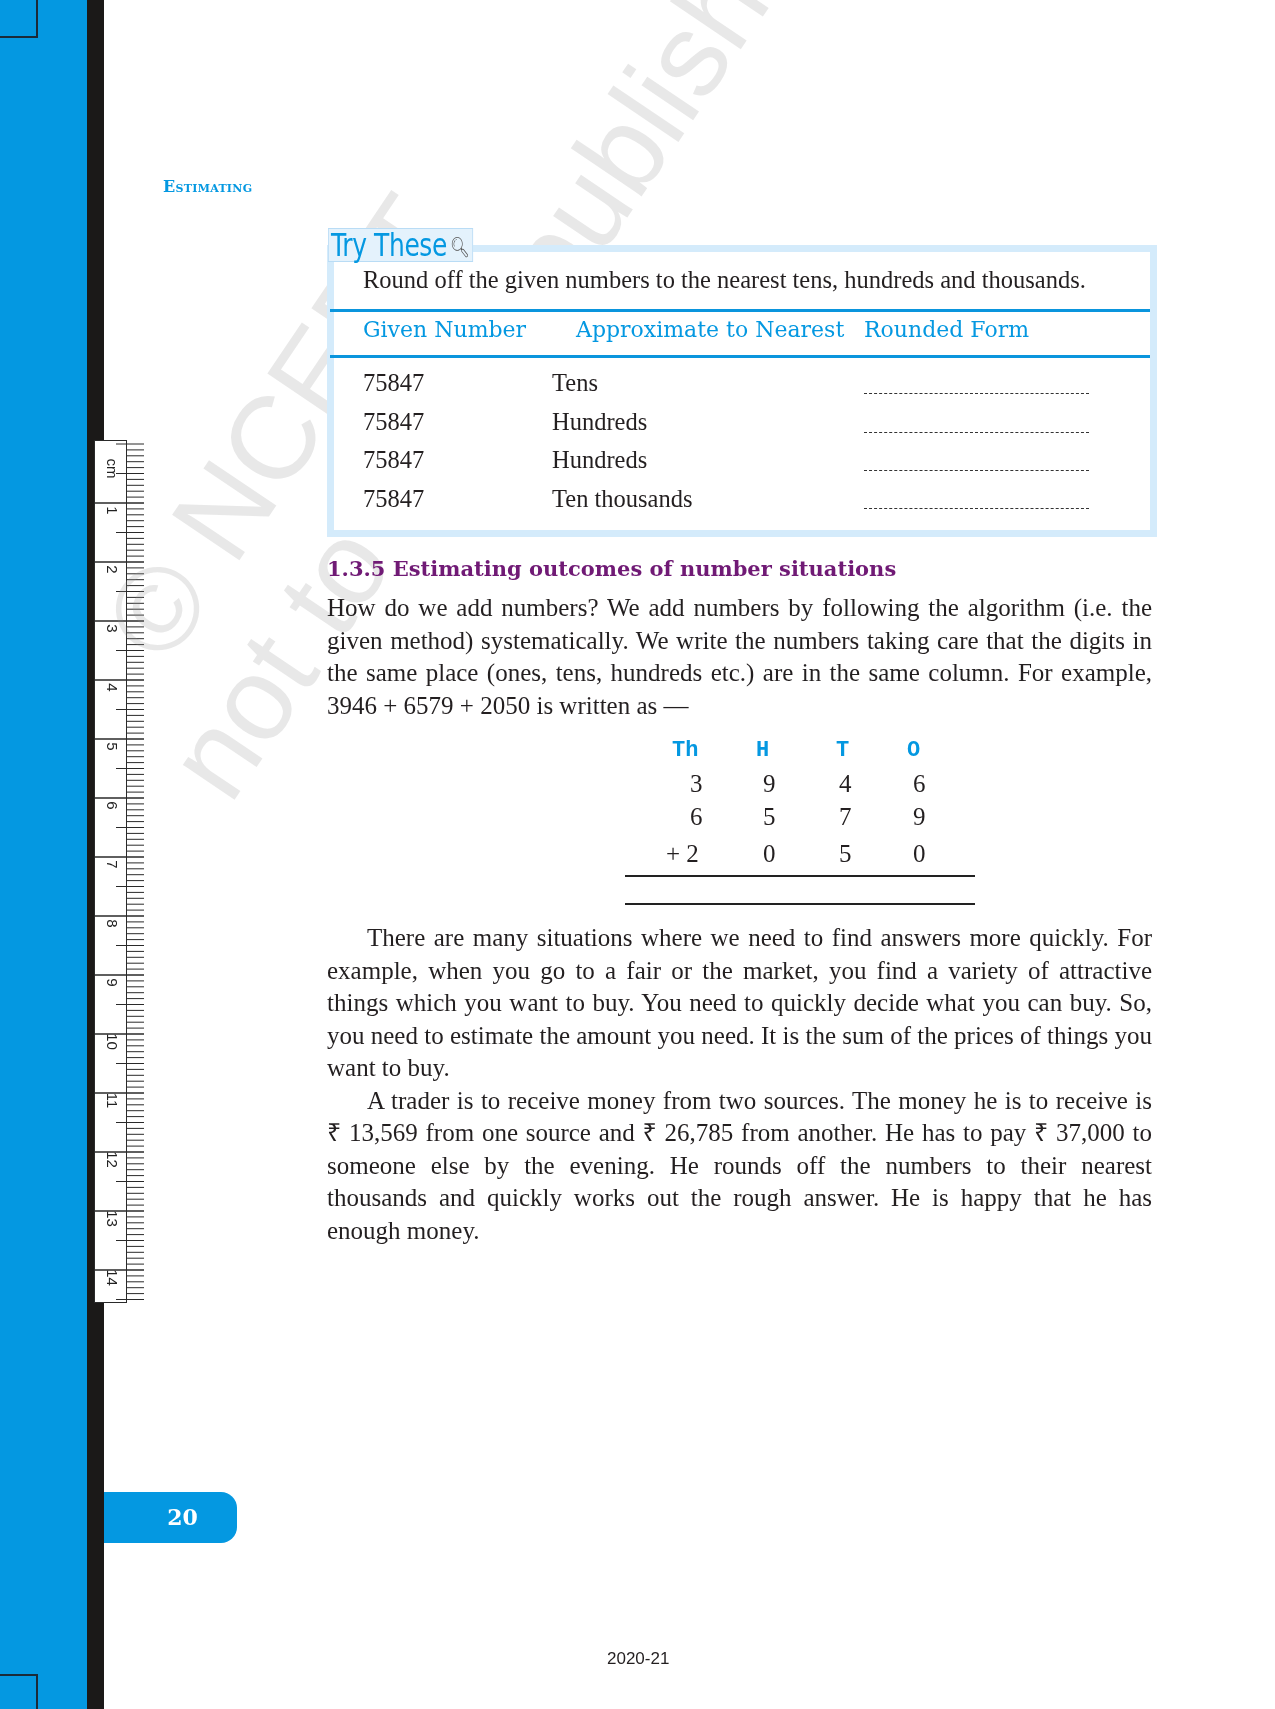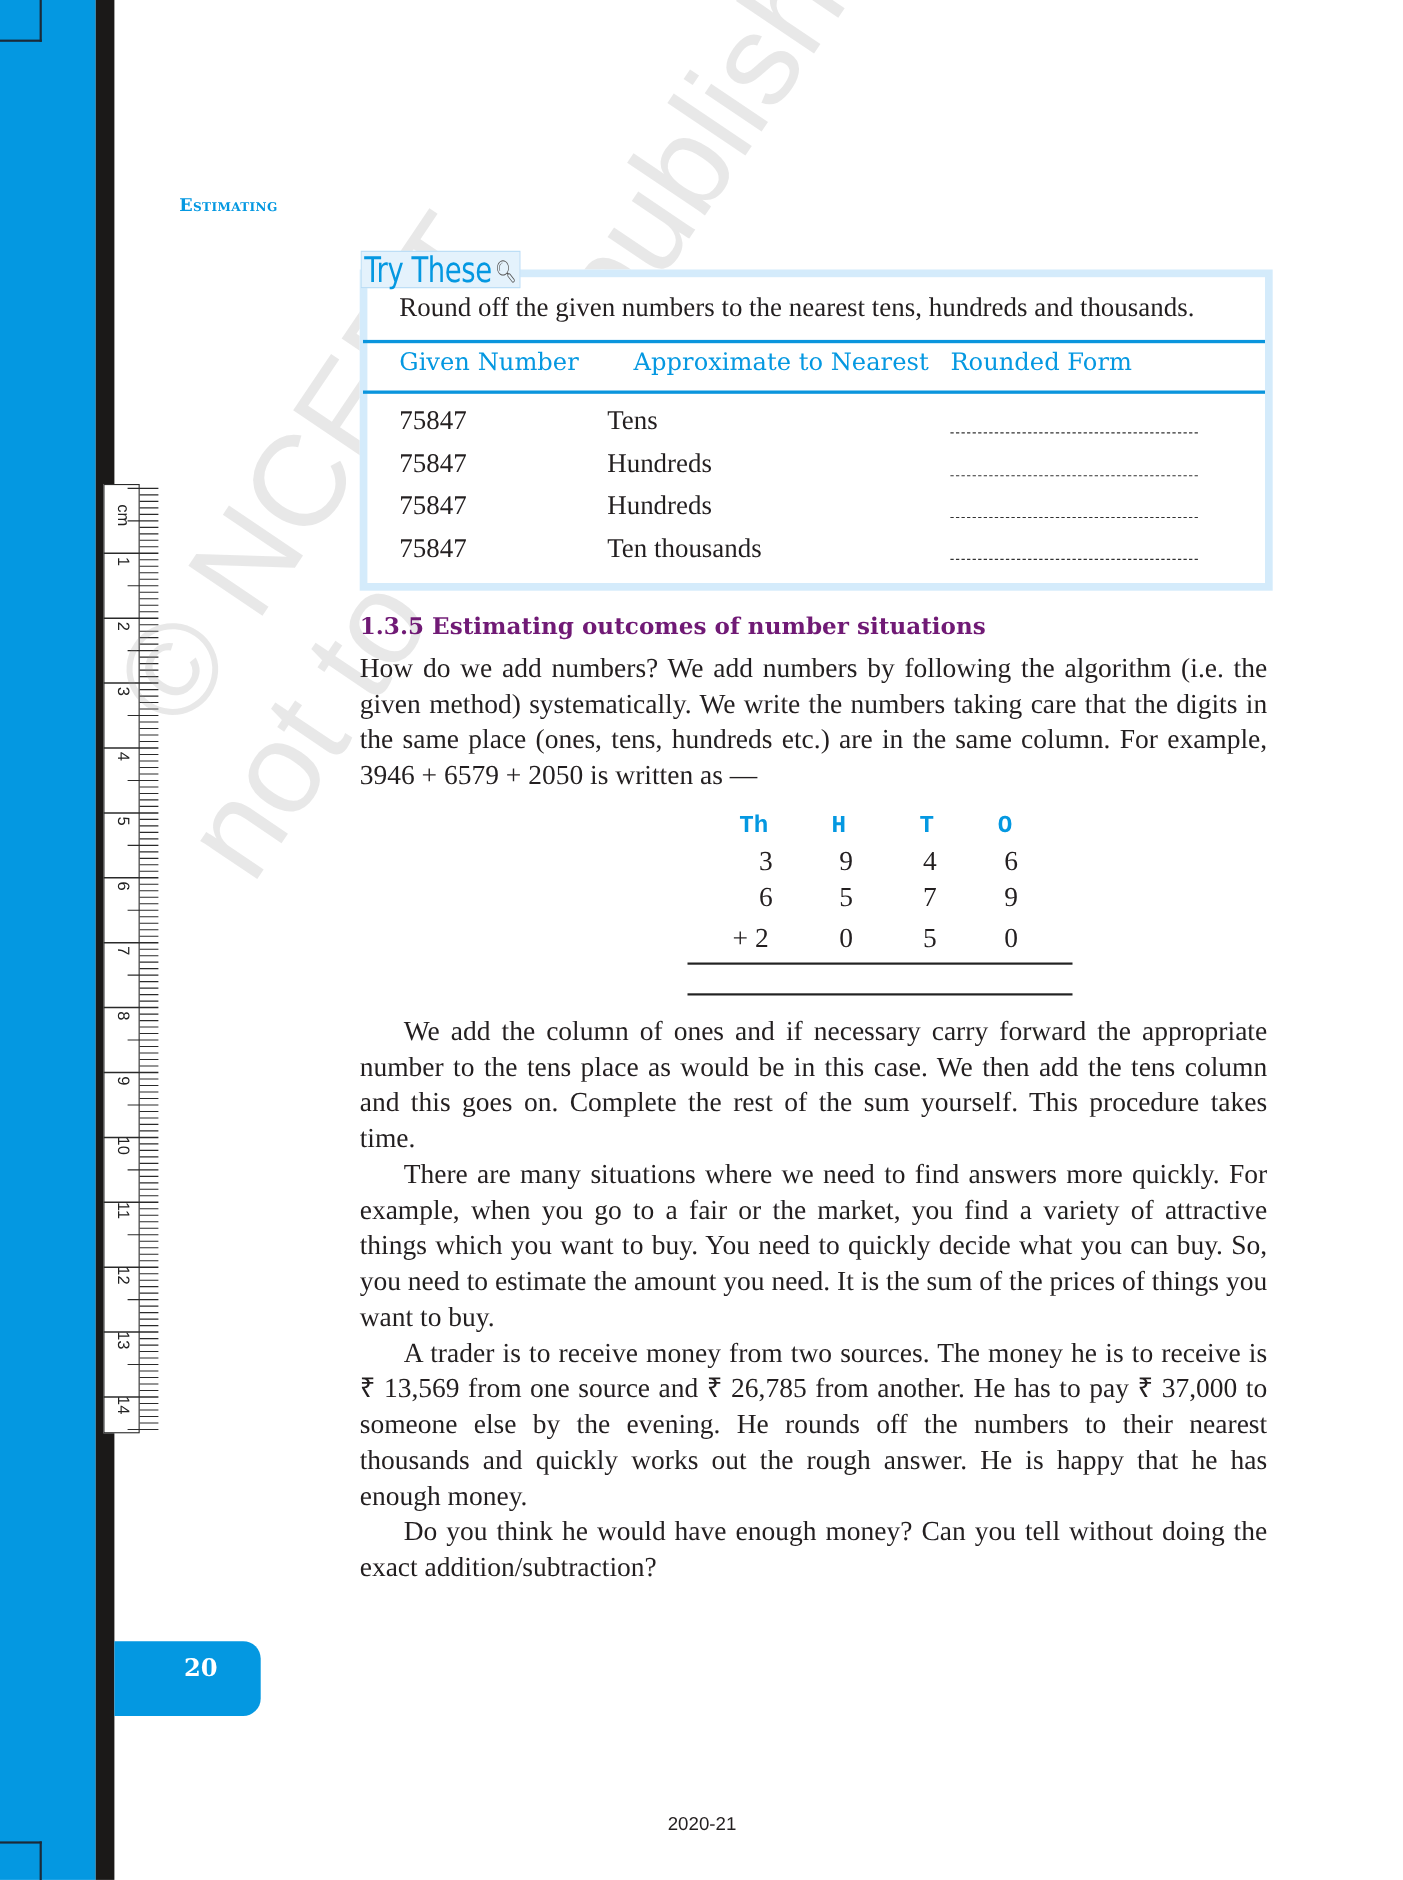--- a/index.html
+++ b/index.html
@@ -10,21 +10,21 @@
   .black-strip { left:87px; top:0; width:17px; height:1709px; background:#1b1918; }
   .crop-top { left:0; top:0; width:36px; height:36px; border-right:2px solid #1b2a38; border-bottom:2px solid #1b2a38; }
   .crop-bottom { left:0; top:1674px; width:36px; height:40px; border-right:2px solid #1b2a38; border-top:2px solid #1b2a38; }
 
   .ruler { left:94px; top:440px; width:52px; height:863px; background:#fff; }
   .ruler-body { position:absolute; left:0; top:0; width:33px; height:100%; border:1.5px solid #2a2a2a; border-right:1.5px solid #2a2a2a; box-sizing:border-box; }
   .ruler svg { position:absolute; left:0; top:0; }
   .ruler-label { position:absolute; left:8px; font-family:"Liberation Sans", sans-serif; font-size:15px; color:#222;
                  transform:rotate(90deg); transform-origin:center; width:20px; text-align:center; }
 
-  .page-tab { left:104px; top:1492px; width:133px; height:68px; background:#0498e1; border-radius:0 16px 16px 0;
+  .page-tab { left:104px; top:1492px; width:133px; height:51px; background:#0498e1; border-radius:0 16px 16px 0;
               color:#fff; font-family:"DejaVu Serif", serif; font-weight:bold; font-size:22px; text-align:center; line-height:51px; }
   .page-tab span { display:inline-block; padding-left:24px; }
 
   .running-head { left:163px; top:177px; font-family:"DejaVu Serif", serif; font-weight:bold; color:#0498e1;
                   font-variant:small-caps; font-size:16px; letter-spacing:0.3px; }
 
   .try-box { left:327px; top:245px; width:830px; height:292px; border:7px solid #d4ebfb; box-sizing:border-box; background:#fff; }
   .try-label { left:328px; top:228px; height:32px; padding:0 4px 0 3px; background:#e4f2fc; border:1px solid #b9dcf5;
                color:#0498e1; font-family:"DejaVu Sans", sans-serif; font-size:32px; line-height:32px; transform:scaleX(0.78); transform-origin:left center; letter-spacing:-0.5px; }
   .try-label .mag { display:inline-block; font-size:20px; color:#555; vertical-align:middle; margin-left:4px; }
@@ -284,19 +284,17 @@
 
 <div class="abs dig" style="left:666px; top:840px;">+ 2</div>
 <div class="abs dig" style="left:763px; top:840px;">0</div>
 <div class="abs dig" style="left:839px; top:840px;">5</div>
 <div class="abs dig" style="left:913px; top:840px;">0</div>
 
 <div class="abs sum-line" style="top:875px;"></div>
 <div class="abs sum-line" style="top:903px;"></div>
 
 <div class="abs para" style="top:922px;">
-  <p class="ind">We add the column of ones and if necessary carry forward the appropriate number to the tens place as would be in this case. We then add the tens column and this goes on. Complete the rest of the sum yourself. This procedure takes time.</p>
   <p class="ind">There are many situations where we need to find answers more quickly. For example, when you go to a fair or the market, you find a variety of attractive things which you want to buy. You need to quickly decide what you can buy. So, you need to estimate the amount you need. It is the sum of the prices of things you want to buy.</p>
   <p class="ind">A trader is to receive money from two sources. The money he is to receive is ₹ 13,569 from one source and ₹ 26,785 from another. He has to pay ₹ 37,000 to someone else by the evening. He rounds off the numbers to their nearest thousands and quickly works out the rough answer. He is happy that he has enough money.</p>
-  <p class="ind">Do you think he would have enough money? Can you tell without doing the exact addition/subtraction?</p>
 </div>
 
 <div class="abs year">2020-21</div>
 
 </body></html>

